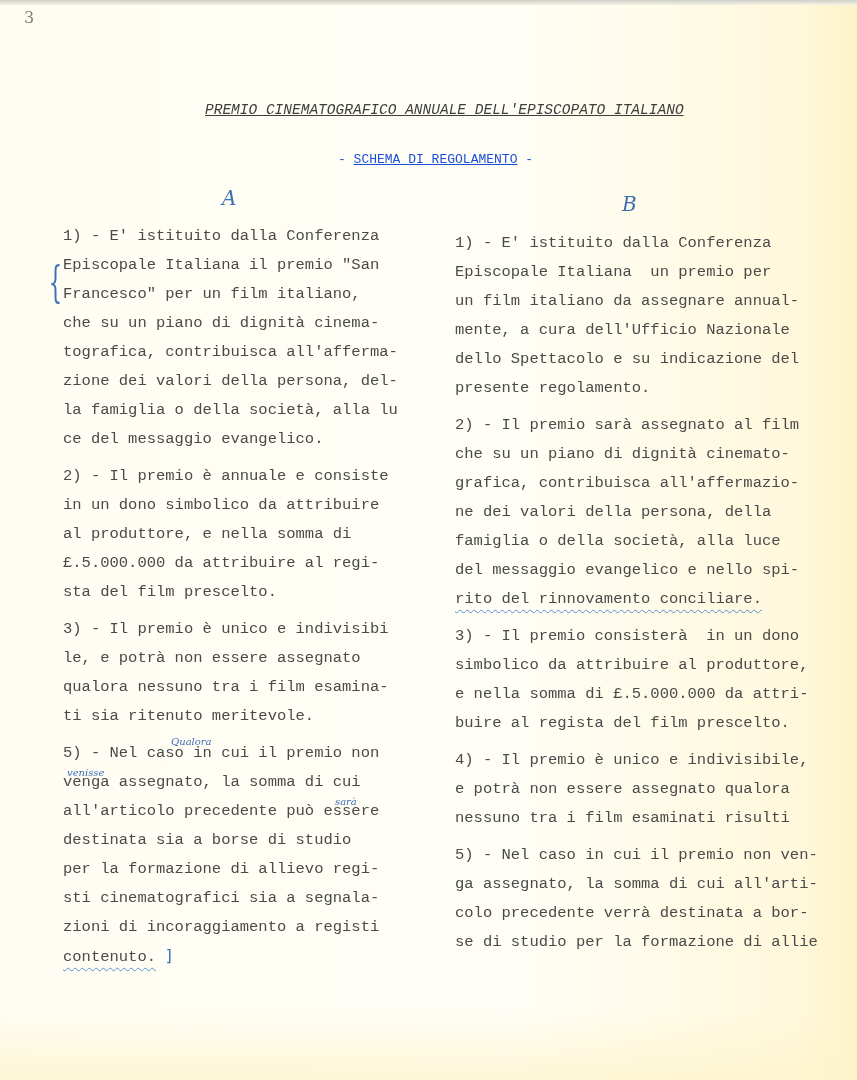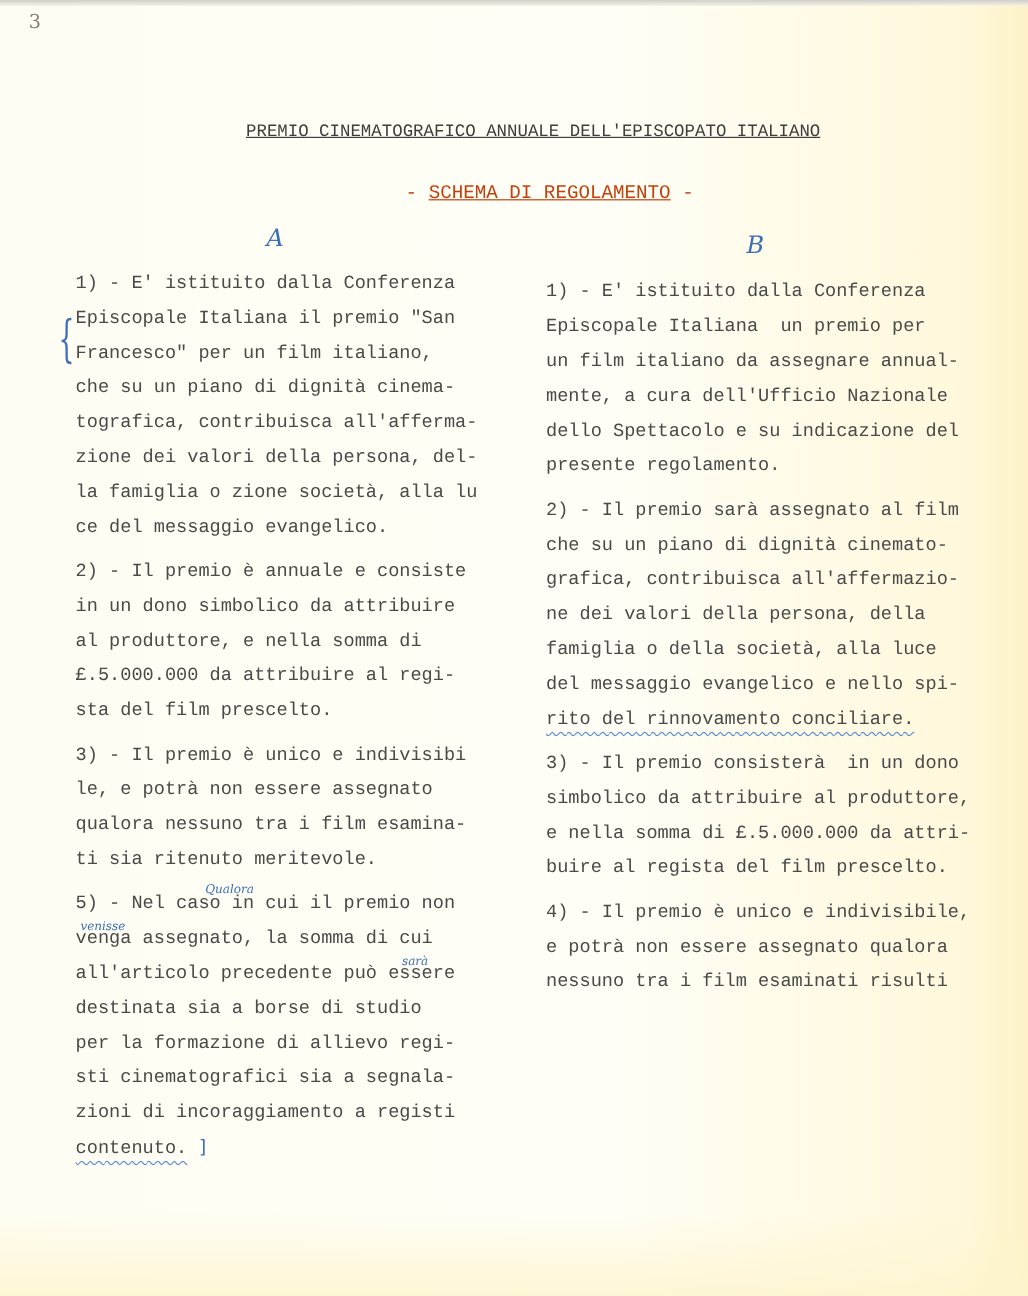--- a/index.html
+++ b/index.html
@@ -10,22 +10,22 @@
       font-family: "Liberation Mono", "DejaVu Sans Mono", monospace;
       color: #4a4a4a;
     }
     .top-edge { position: absolute; left: 0; top: 0; width: 857px; height: 5px;
       background: linear-gradient(180deg, #cfcfc8, #f6f3e6); }
     .bottom-glow { position: absolute; left: 0; bottom: 0; width: 857px; height: 70px;
       background: linear-gradient(180deg, rgba(255,250,225,0), rgba(253,244,205,0.8)); }
     .corner-mark { position: absolute; left: 24px; top: 8px; font-size: 16px; color: #8a7c6a;
       font-family: "DejaVu Serif", serif; letter-spacing: -1px; }
     .title { position: absolute; top: 102px; left: 205px; font-size: 14.5px; text-decoration: underline;
-      color: #3e3e3e; letter-spacing: 0px; white-space: nowrap; }
-    .subtitle { position: absolute; top: 152px; left: 338px; font-size: 16px; color: #c2410c; white-space: nowrap; }
+      color: #3e3e3e; letter-spacing: 0px; white-space: nowrap; font-style: italic; }
+    .subtitle { position: absolute; top: 152px; left: 338px; font-size: 13px; color: #1d4ed8; white-space: nowrap; }
     .subtitle .u { text-decoration: underline; }
     .col-label { position: absolute; font-family: "DejaVu Serif", serif; color: #3b6fb6; font-size: 20px; font-style: italic; }
     .column { position: absolute; font-size: 15.5px; line-height: 29px; }
     .col-a { left: 63px; top: 222px; width: 380px; }
     .col-b { left: 455px; top: 229px; width: 400px; }
     .para { margin: 0 0 8px 0; }
     .line { white-space: pre; display: block; height: 29px; position: relative; }
     .hand { position: absolute; color: #3b6fb6; font-family: "DejaVu Serif", serif; font-style: italic; font-size: 10px; }
     .wavy { text-decoration: underline wavy #5b8fd0; text-decoration-thickness: 1px; text-underline-offset: 6px; margin-top: 44px; }
     .bracket { color: #3b6fb6; font-family: "DejaVu Sans", sans-serif; }
@@ -47,21 +47,21 @@
 <div class="margin-brace">{</div>
 
 <div class="column col-a">
   <div class="para">
     <span class="line">1) - E' istituito dalla Conferenza</span>
     <span class="line">Episcopale Italiana il premio "San</span>
     <span class="line">Francesco" per un film italiano,</span>
     <span class="line">che su un piano di dignità cinema-</span>
     <span class="line">tografica, contribuisca all'afferma-</span>
     <span class="line">zione dei valori della persona, del-</span>
-    <span class="line">la famiglia o zione società, alla lu</span>
+    <span class="line">la famiglia o della società, alla lu</span>
     <span class="line">ce del messaggio evangelico.</span>
   </div>
   <div class="para">
     <span class="line">2) - Il premio è annuale e consiste</span>
     <span class="line">in un dono simbolico da attribuire</span>
     <span class="line">al produttore, e nella somma di</span>
     <span class="line">£.5.000.000 da attribuire al regi-</span>
     <span class="line">sta del film prescelto.</span>
   </div>
   <div class="para">
@@ -104,15 +104,21 @@
     <span class="line">3) - Il premio consisterà  in un dono</span>
     <span class="line">simbolico da attribuire al produttore,</span>
     <span class="line">e nella somma di £.5.000.000 da attri-</span>
     <span class="line">buire al regista del film prescelto.</span>
   </div>
   <div class="para">
     <span class="line">4) - Il premio è unico e indivisibile,</span>
     <span class="line">e potrà non essere assegnato qualora</span>
     <span class="line">nessuno tra i film esaminati risulti</span>
   </div>
+  <div class="para">
+    <span class="line">5) - Nel caso in cui il premio non ven-</span>
+    <span class="line">ga assegnato, la somma di cui all'arti-</span>
+    <span class="line">colo precedente verrà destinata a bor-</span>
+    <span class="line">se di studio per la formazione di allie</span>
+  </div>
 </div>
 
 <div class="bottom-glow"></div>
 
 </body></html>

